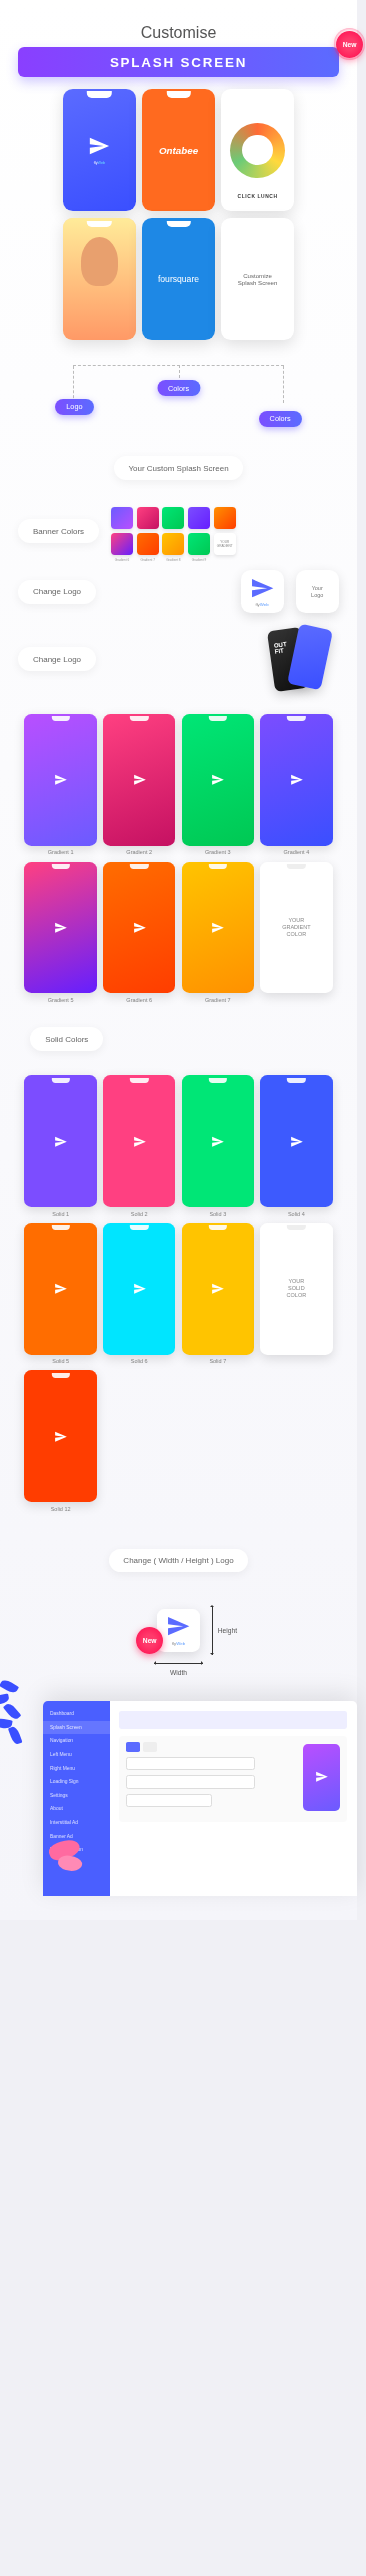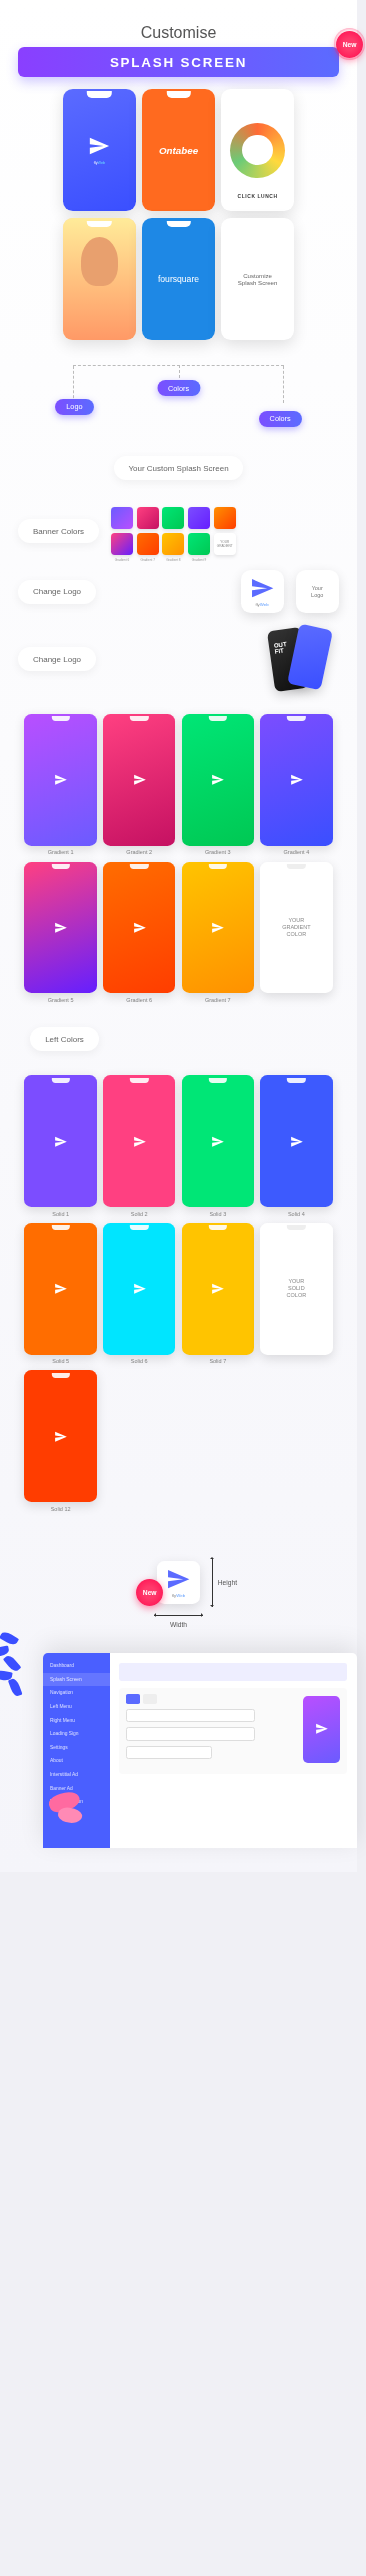--- a/index.html
+++ b/index.html
@@ -289,21 +289,21 @@
         </div>
       <div>
           <div class="mini-phone your-phone white">
             <span style="white-space:pre-line">YOUR
 GRADIENT
 COLOR</span>
           </div>
         </div>
     </div>
 
-    <div class="center-wrap" style="text-align:left;margin-left:12.2px"><div class="section-title">Left Colors</div></div>
+    <div class="center-wrap" style="text-align:left;margin-left:12.2px"><div class="section-title">Solid Colors</div></div>
     <div class="grid-4">
       <div>
           <div class="mini-phone sol1">
             <svg class="plane-small" viewBox="0 0 24 24">
               <path d="M2 21l21-9L2 3v7l15 2-15 2z"></path>
             </svg>
           </div>
           <div class="mini-label">Solid 1</div>
         </div>
       <div>
@@ -368,20 +368,21 @@
             <svg class="plane-small" viewBox="0 0 24 24">
               <path d="M2 21l21-9L2 3v7l15 2-15 2z"></path>
             </svg>
           </div>
           <div class="mini-label">Solid 12</div>
         </div>
     </div>
   </div>
 
   <div class="dim-section">
+    <div class="center-wrap"><div class="section-title">Change ( Width / Height ) Logo</div></div>
     <div style="position:relative;display:inline-block;margin-top:12.2px">
       <div class="dim-logo">
         <div style="text-align:center">
           <svg class="plane" viewBox="0 0 24 24" fill="#5b6bff">
               <path d="M2 21l21-9L2 3v7l15 2-15 2z"></path>
             </svg>
           <div style="font-size:4.3px;color:#888">fly<span style="color:#5b9bff">Web</span></div>
         </div>
         <div class="arrow-h"></div>
         <div class="arrow-v"></div>

